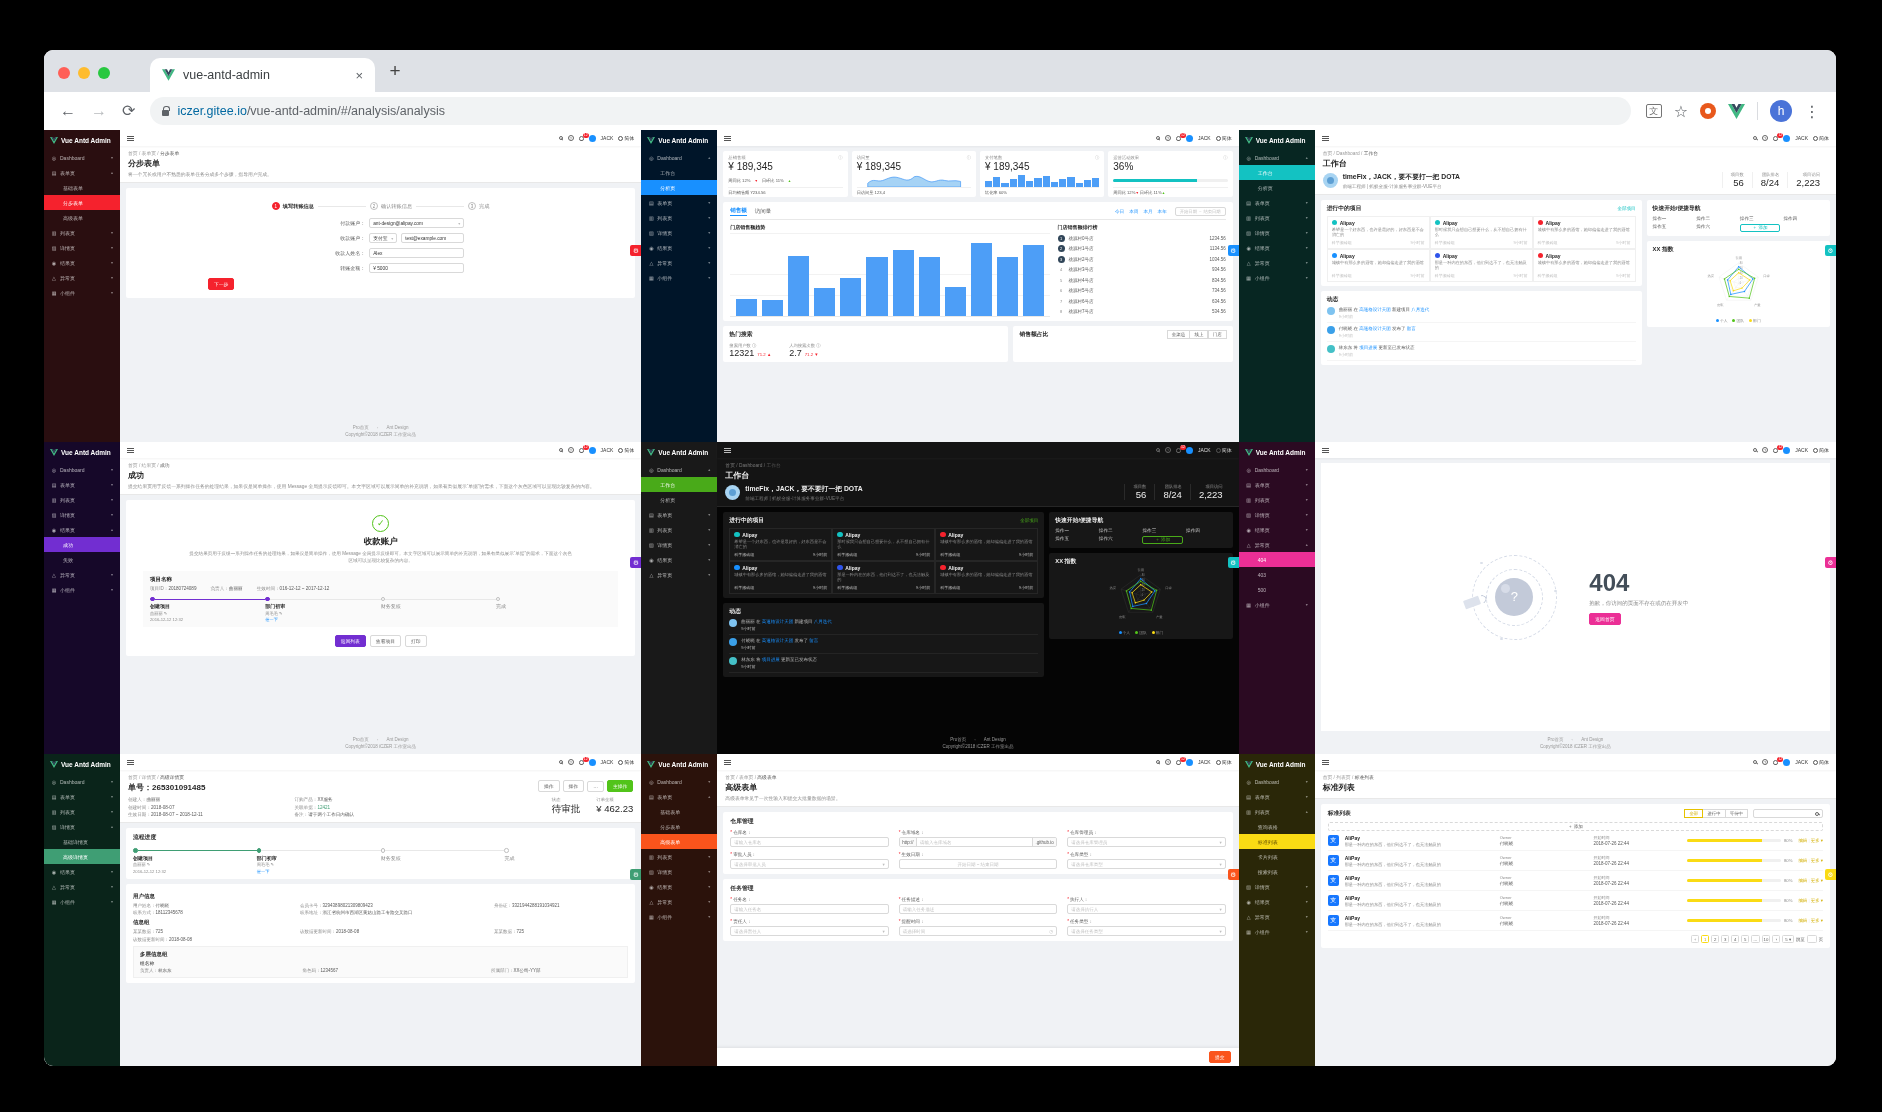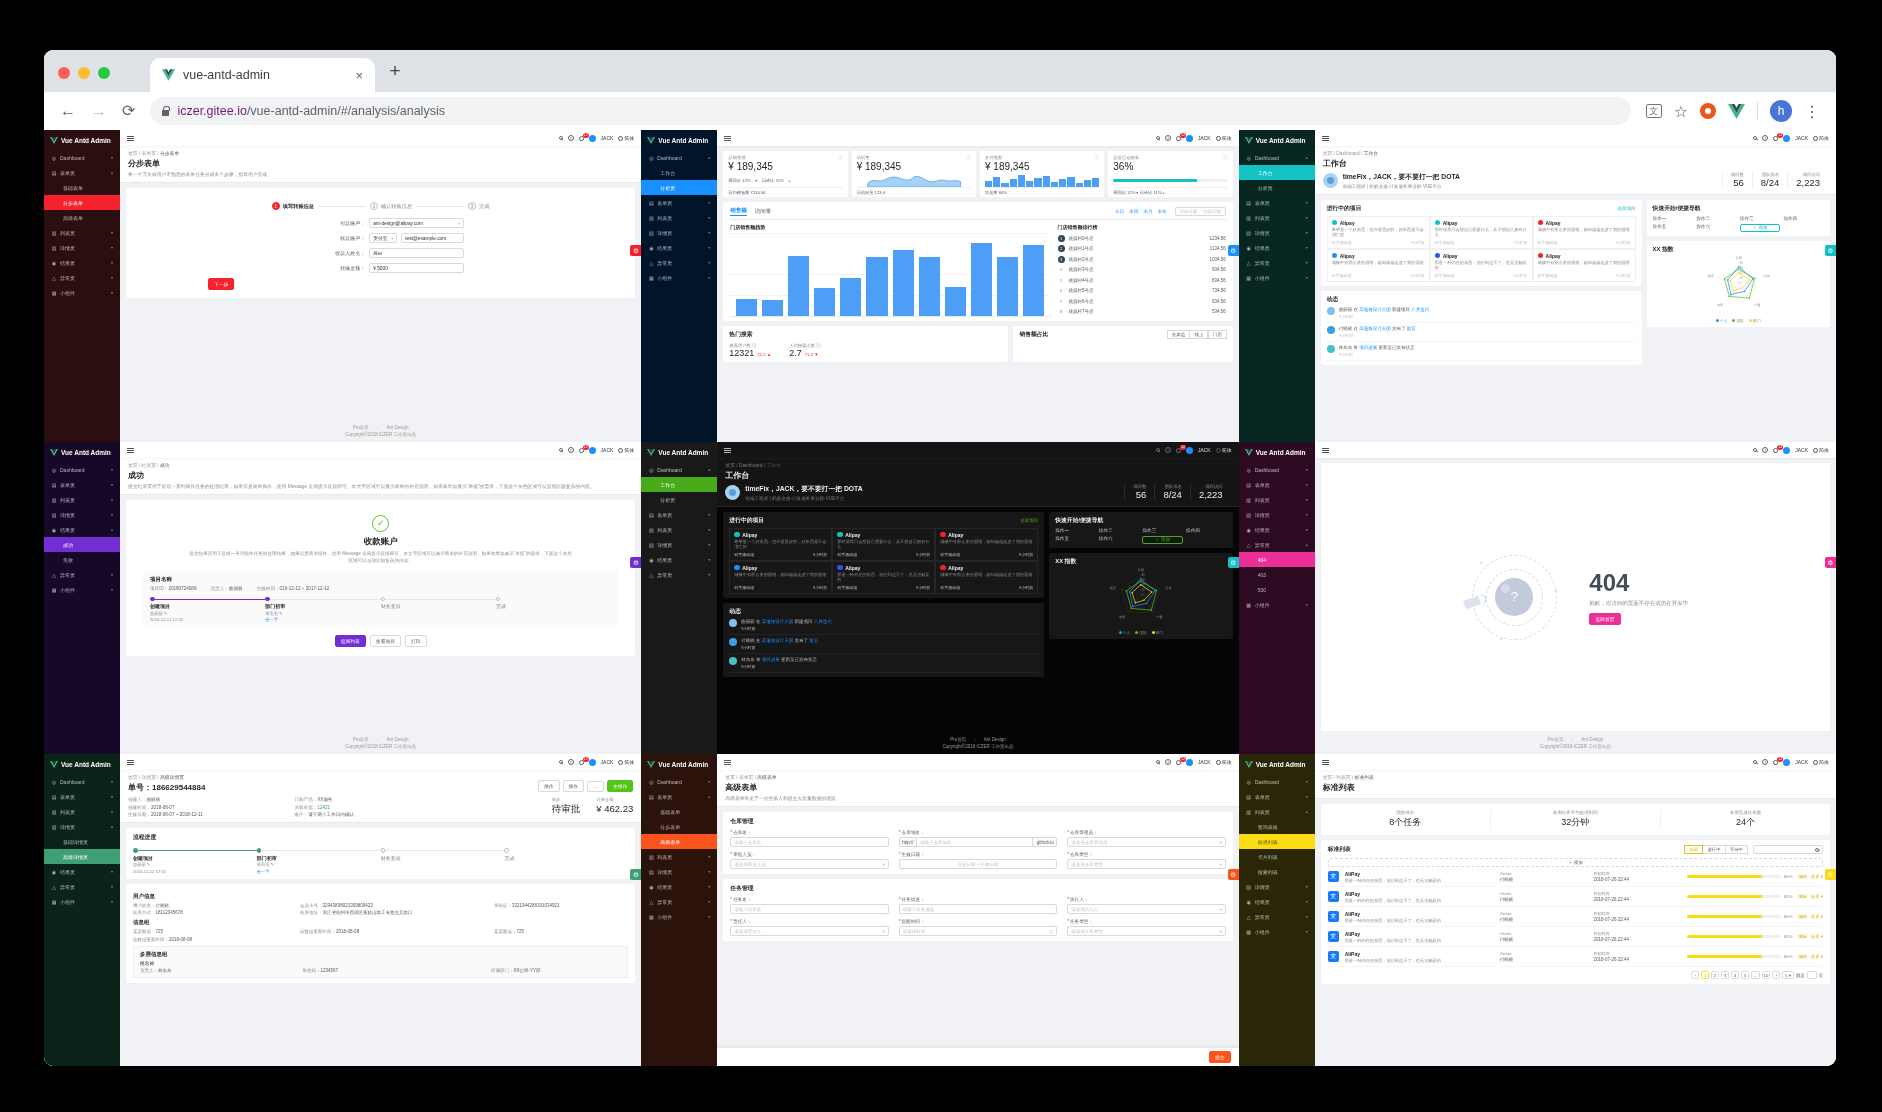--- a/index.html
+++ b/index.html
@@ -12,21 +12,21 @@
 .light{width:12px;height:12px;border-radius:50%}
 .tab{width:225px;height:34px;background:#fff;border-radius:10px 10px 0 0;display:flex;align-items:center;padding:0 12px;gap:8px;font-size:12.5px;color:#3c4043}
 .tab-close{margin-left:auto;color:#5f6368;font-size:13px;cursor:default}
 .newtab{width:28px;height:28px;display:flex;align-items:center;justify-content:center;font-size:19px;color:#444;align-self:center;margin-left:6px}
 .toolbar{height:38px;background:#fff;display:flex;align-items:center;gap:15px;padding:0 16px}
 .nav-ic{color:#5f6368;font-size:16px;line-height:1}
 .nav-ic.dis{color:#b8bbbe}
 .omni{flex:1;height:28px;background:#f1f3f4;border-radius:14px;display:flex;align-items:center;gap:8px;padding:0 12px;font-size:12.5px;white-space:nowrap;overflow:hidden}
 .lock{width:7px;height:6px;background:#5f6368;border-radius:1px;position:relative;margin-top:3px;flex:none}
 .lock::before{content:'';position:absolute;top:-4px;left:1px;width:5px;height:4px;border:1.4px solid #5f6368;border-bottom:none;border-radius:3px 3px 0 0}
-.host{color:#701a75}.path{color:#5f6368}
+.host{color:#0369a1}.path{color:#5f6368}
 .tool-right{display:flex;align-items:center;gap:12px}
 .tr-ic{font-size:16px;color:#5f6368}
 .gt-ic{width:16px;height:14px;border:1.5px solid #757575;border-radius:2px;font-size:9px;color:#757575;display:flex;align-items:center;justify-content:center}
 .ext-orange{width:16px;height:16px;border-radius:50%;background:#e8581c;position:relative}
 .ext-orange::after{content:'';position:absolute;left:5px;top:5px;width:6px;height:6px;border-radius:50%;background:#fff}
 .sep{width:1px;height:18px;background:#dadce0}
 .avatar-chrome{width:22px;height:22px;border-radius:50%;background:#4a73d8;color:#fff;font-size:12px;display:flex;align-items:center;justify-content:center}
 
 .grid{position:absolute;top:80px;left:0;right:0;bottom:0;display:grid;grid-template-columns:repeat(3,1fr);grid-template-rows:repeat(3,1fr)}
 .panel{position:relative;overflow:hidden;display:flex;background:#f0f2f5;font-size:5px;color:#595959}
@@ -1467,21 +1467,21 @@
                 <span class="hd-lang">
                   <span class="glb"></span>
                   <span>简体</span>
                 </span>
               </div>
             </div>
             <div class="pbody">
               <div class="pagehead">
                 <div class="bc"><span>首页</span><span> / </span><span>详情页</span><span> / </span><span class="cur">高级详情页</span></div>
                 <div class="dt-head">
-                  <div class="pt">单号：186629544884</div>
+                  <div class="pt">单号：265301091485</div>
                   <div class="dt-actions">
                     <button class="btn">操作</button>
                     <button class="btn">操作</button>
                     <button class="btn">…</button>
                     <button class="btn btn-p" style="background: rgb(82, 196, 26); border-color: rgb(82, 196, 26);">主操作</button>
                   </div>
                 </div>
                 <div class="dt-cols">
                   <div class="dt-fields">
                     <div><span class="lab">创建人：</span><span>曲丽丽</span></div>
@@ -1816,34 +1816,20 @@
                   <span class="glb"></span>
                   <span>简体</span>
                 </span>
               </div>
             </div>
             <div class="pbody">
               <div class="pagehead">
                 <div class="bc"><span>首页</span><span> / </span><span>列表页</span><span> / </span><span class="cur">标准列表</span></div>
                 <div class="pt">标准列表</div>
               </div>
-              <div class="lstats">
-                <div class="lst">
-                  <div class="l">我的待办</div>
-                  <div class="v">8个任务</div>
-                </div>
-                <div class="lst">
-                  <div class="l">本周任务平均处理时间</div>
-                  <div class="v">32分钟</div>
-                </div>
-                <div class="lst">
-                  <div class="l">本周完成任务数</div>
-                  <div class="v">24个</div>
-                </div>
-              </div>
               <div class="card">
                 <div class="lc-h">
                   <span class="ct">标准列表</span>
                   <span class="ltabs">
                     <span class="on">全部</span>
                     <span>进行中</span>
                     <span>等待中</span>
                   </span>
                   <span class="lsearch">
                     <span class="ics"></span>

